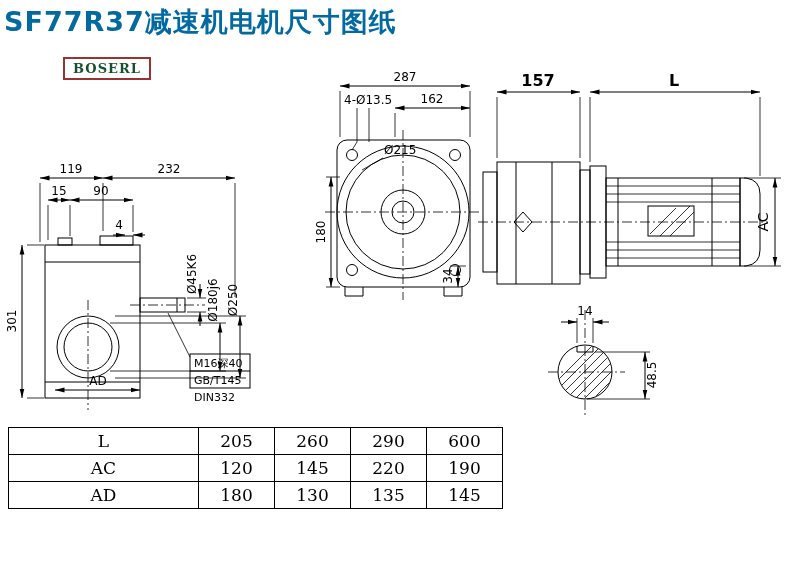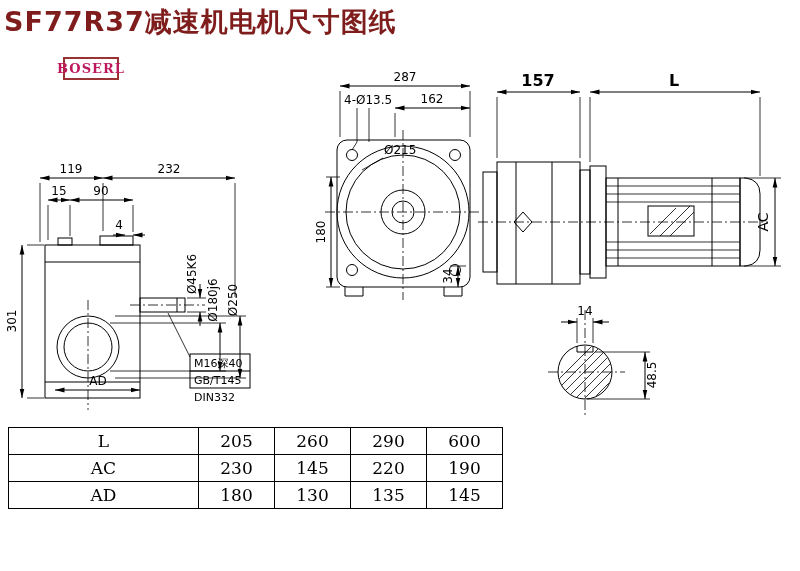--- a/index.html
+++ b/index.html
@@ -1,22 +1,22 @@
 <!DOCTYPE html>
 <html><head>
 <meta charset="utf-8">
 <style>
   * { margin:0; padding:0; box-sizing:border-box; }
   html,body { width:800px; height:571px; }
   body { position:relative; background:#ffffff; font-family:"DejaVu Sans","Liberation Sans",sans-serif; overflow:hidden; }
 
-  .title { position:absolute; left:4px; top:4px; font-size:27px; font-weight:bold; color:#7f1d1d; letter-spacing:1px; white-space:nowrap; }
-  .logo { position:absolute; left:63px; top:57px; width:56px; height:23px; border:2px solid #993333;
+  .title { position:absolute; left:4px; top:4px; font-size:27px; font-weight:bold; color:#0369a1; letter-spacing:1px; white-space:nowrap; }
+  .logo { position:absolute; left:63px; top:57px; width:88px; height:23px; border:2px solid #993333;
           display:flex; align-items:center; justify-content:center;
-          color:#be185d; font-family:"DejaVu Serif","Liberation Serif",serif; font-weight:bold; font-size:13px; letter-spacing:1px; }
+          color:#14532d; font-family:"DejaVu Serif","Liberation Serif",serif; font-weight:bold; font-size:13px; letter-spacing:1px; }
 
   svg.drawing { position:absolute; left:0; top:0; }
   svg line, svg rect, svg circle, svg path { stroke:#000; fill:none; stroke-width:1; }
   svg .thin { stroke-width:0.8; }
   svg .cl { stroke-width:0.8; stroke-dasharray:10 3 2 3; }
   svg text { fill:#000; stroke:none; font-family:"DejaVu Sans","Liberation Sans",sans-serif; font-size:12px; }
   svg text.sm { font-size:11px; }
   svg text.b { font-size:16px; font-weight:bold; }
   svg text.m { font-size:14px; }
   svg path.arrow { fill:#000; stroke:none; }
@@ -282,21 +282,21 @@
   <tbody>
   <tr>
     <td class="head">L</td>
     <td class="val">205</td>
     <td class="val">260</td>
     <td class="val">290</td>
     <td class="val">600</td>
   </tr>
   <tr>
     <td class="head">AC</td>
-    <td class="val">230</td>
+    <td class="val">120</td>
     <td class="val">145</td>
     <td class="val">220</td>
     <td class="val">190</td>
   </tr>
   <tr>
     <td class="head">AD</td>
     <td class="val">180</td>
     <td class="val">130</td>
     <td class="val">135</td>
     <td class="val">145</td>

